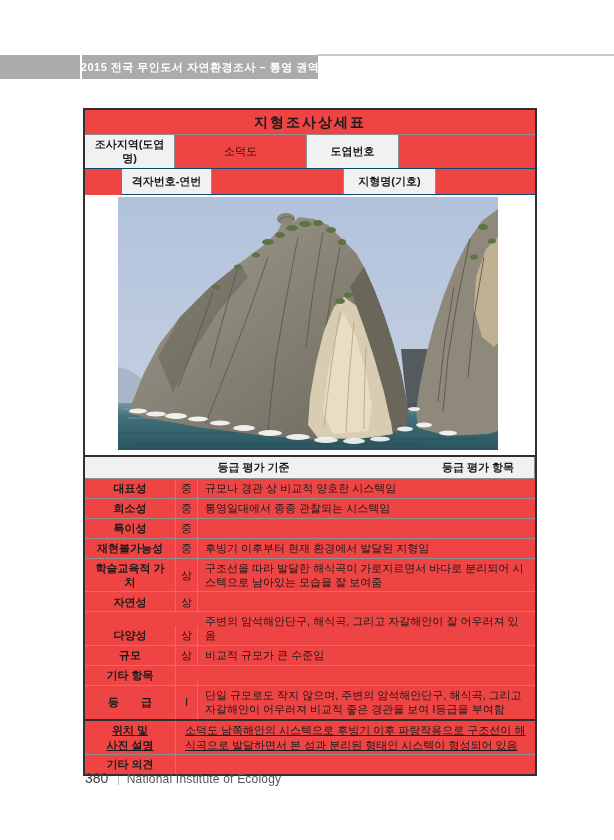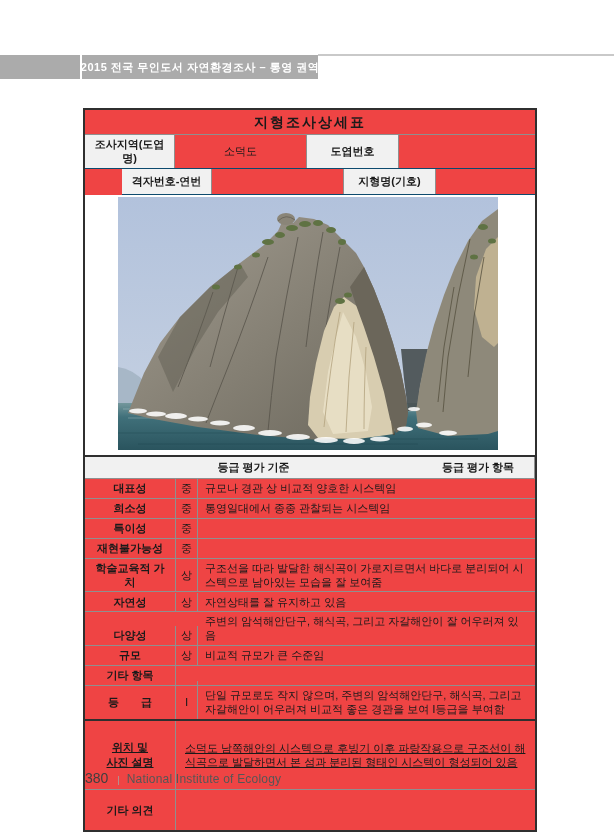--- a/index.html
+++ b/index.html
@@ -36,21 +36,21 @@
   .w4{flex:1;}
   .ih1{min-height:27px;} .ih2{min-height:26px;margin-left:37px;}
   .photo-row{height:262px;border-bottom:2px solid #2f2f2f;background:#ffffff;padding:2px 0 0 33px;}
   .rate-head{display:flex;border-bottom:1px solid #8f8f8f;}
   .rh1{width:113px;min-height:21px;border-right:1px solid #8f8f8f;}
   .rh2{flex:1;min-height:21px;}
   .rate-row,.wide-row{display:flex;border-bottom:1px solid #8f8f8f;}
   .rl{width:91px;border-right:1px solid #8f8f8f;font-weight:bold;justify-content:center;text-align:center;}
   .rg{width:22px;border-right:1px solid #8f8f8f;justify-content:center;padding:2px 1px;}
   .rc{flex:1;padding:2px 7px;}
-  .wide-row .rc{padding:20px 9px;}
+  .wide-row .rc{padding:2px 9px;}
   .h1{min-height:20px;align-items:flex-end;} .h2{min-height:33px;}
   .nbb{border-bottom:none;}
   .heavy-top{border-top:2px solid #2f2f2f;text-decoration:underline;}
   .hlast{min-height:17px;border-bottom:none;}
   .pre{white-space:pre-line;line-height:1.35;}
   
   .footer{position:absolute;left:85px;top:770px;display:flex;align-items:baseline;justify-content:flex-end;}
   .pnum{font-size:14px;color:#3f3f3f;}
   .psep{font-size:9px;color:#a5a5a5;margin:0 7px 0 9px;}
   .pub{font-size:12px;color:#565656;letter-spacing:.2px;}
@@ -194,30 +194,30 @@
       <div class="cell rg">중</div>
       <div class="cell rc">통영일대에서 종종 관찰되는 시스텍임</div>
     </div>
     <div class="rate-row h1">
       <div class="cell rl">특이성</div>
       <div class="cell rg">중</div>
     </div>
     <div class="rate-row h1">
       <div class="cell rl">재현불가능성</div>
       <div class="cell rg">중</div>
+      <div class="cell rc">후빙기 이후부터 현재 환경에서 발달된 지형임</div>
     </div>
     <div class="rate-row h2">
       <div class="cell rl">학술교육적 가치</div>
       <div class="cell rg">상</div>
       <div class="cell rc">구조선을 따라 발달한 해식곡이 가로지르면서 바다로 분리되어 시스텍으로 남아있는 모습을 잘 보여줌</div>
     </div>
     <div class="rate-row h1">
       <div class="cell rl">자연성</div>
       <div class="cell rg">상</div>
-      <div class="cell rc">자연상태를 잘 유지하고 있음</div>
     </div>
     <div class="rate-row h1">
       <div class="cell rl">다양성</div>
       <div class="cell rg">상</div>
       <div class="cell rc">주변의 암석해안단구, 해식곡, 그리고 자갈해안이 잘 어우러져 있음</div>
     </div>
     <div class="rate-row h1">
       <div class="cell rl">규모</div>
       <div class="cell rg">상</div>
       <div class="cell rc">비교적 규모가 큰 수준임</div>

